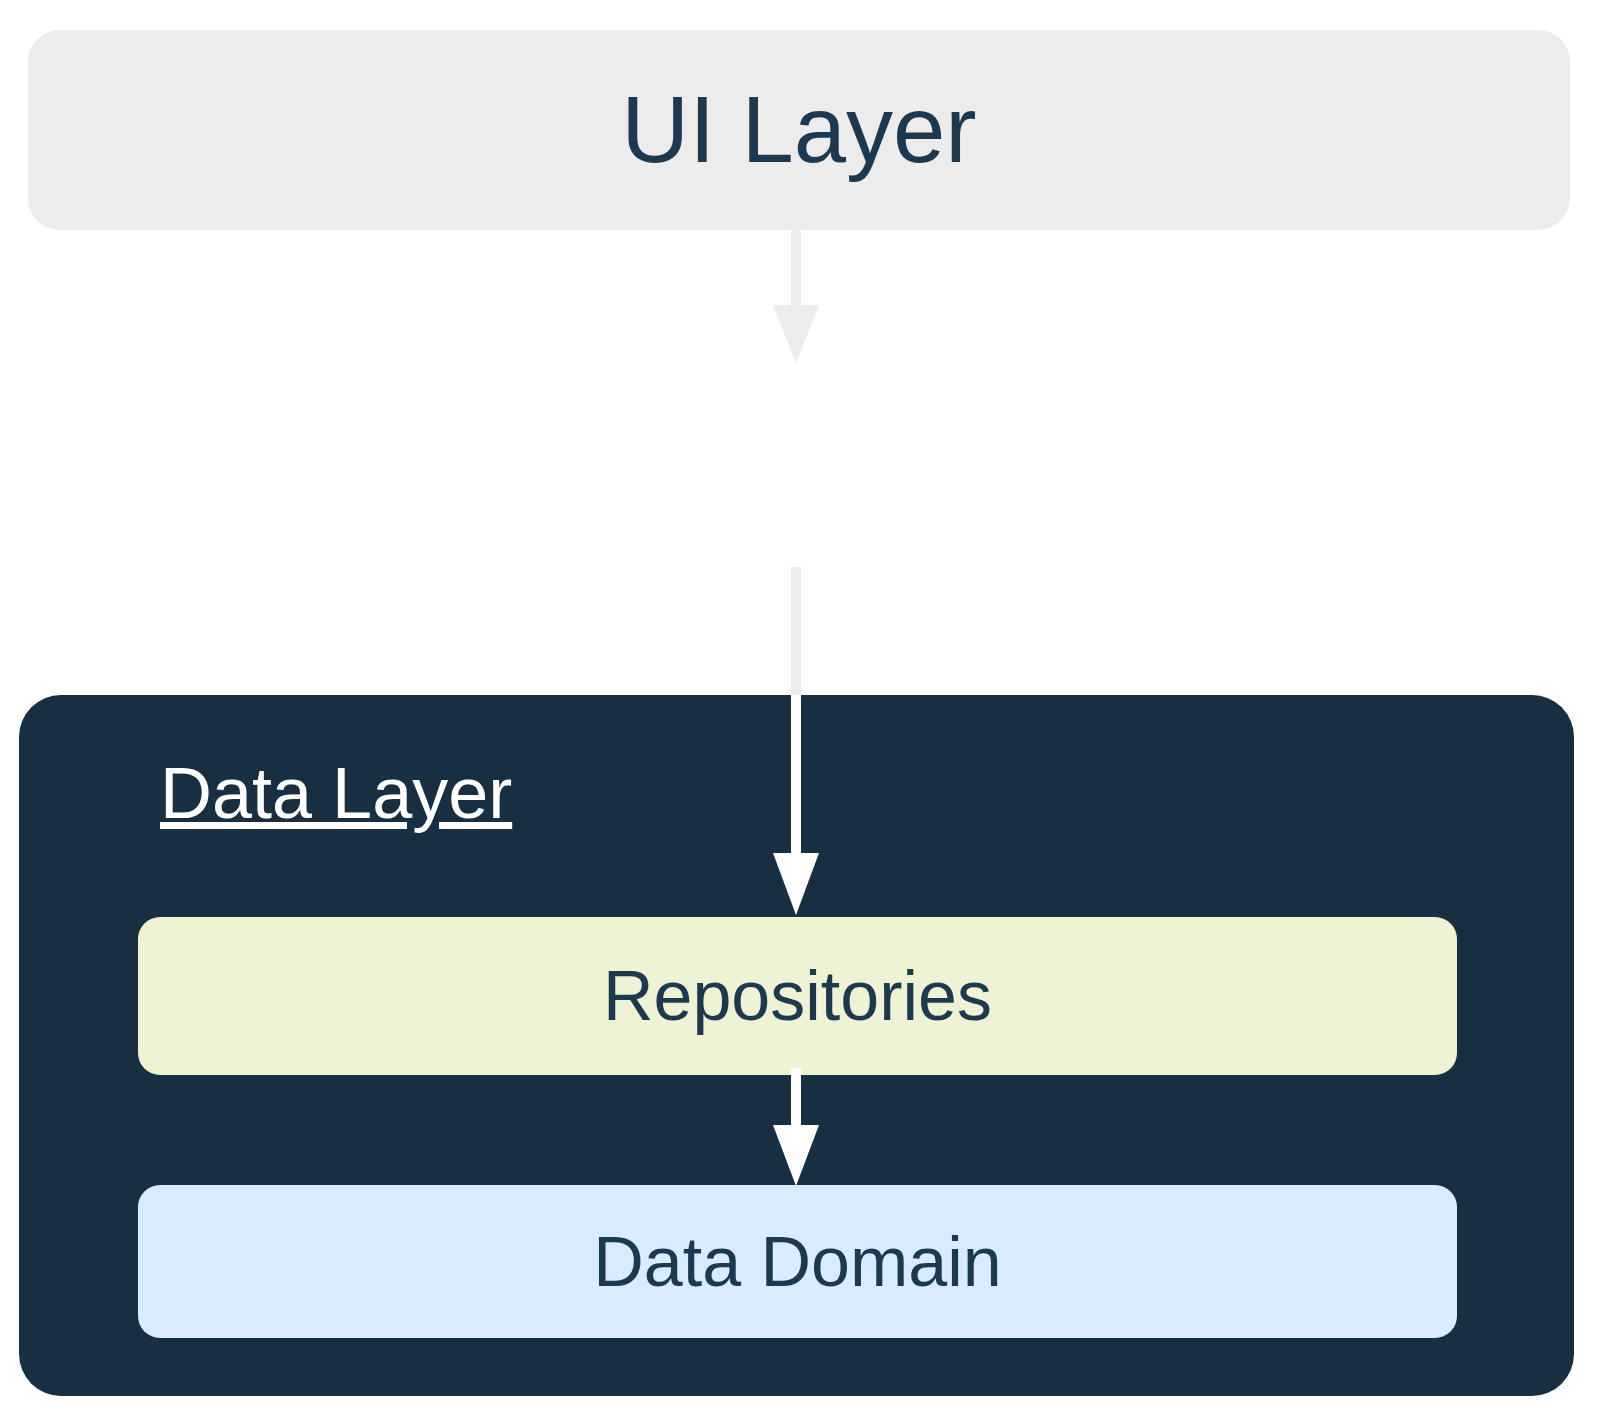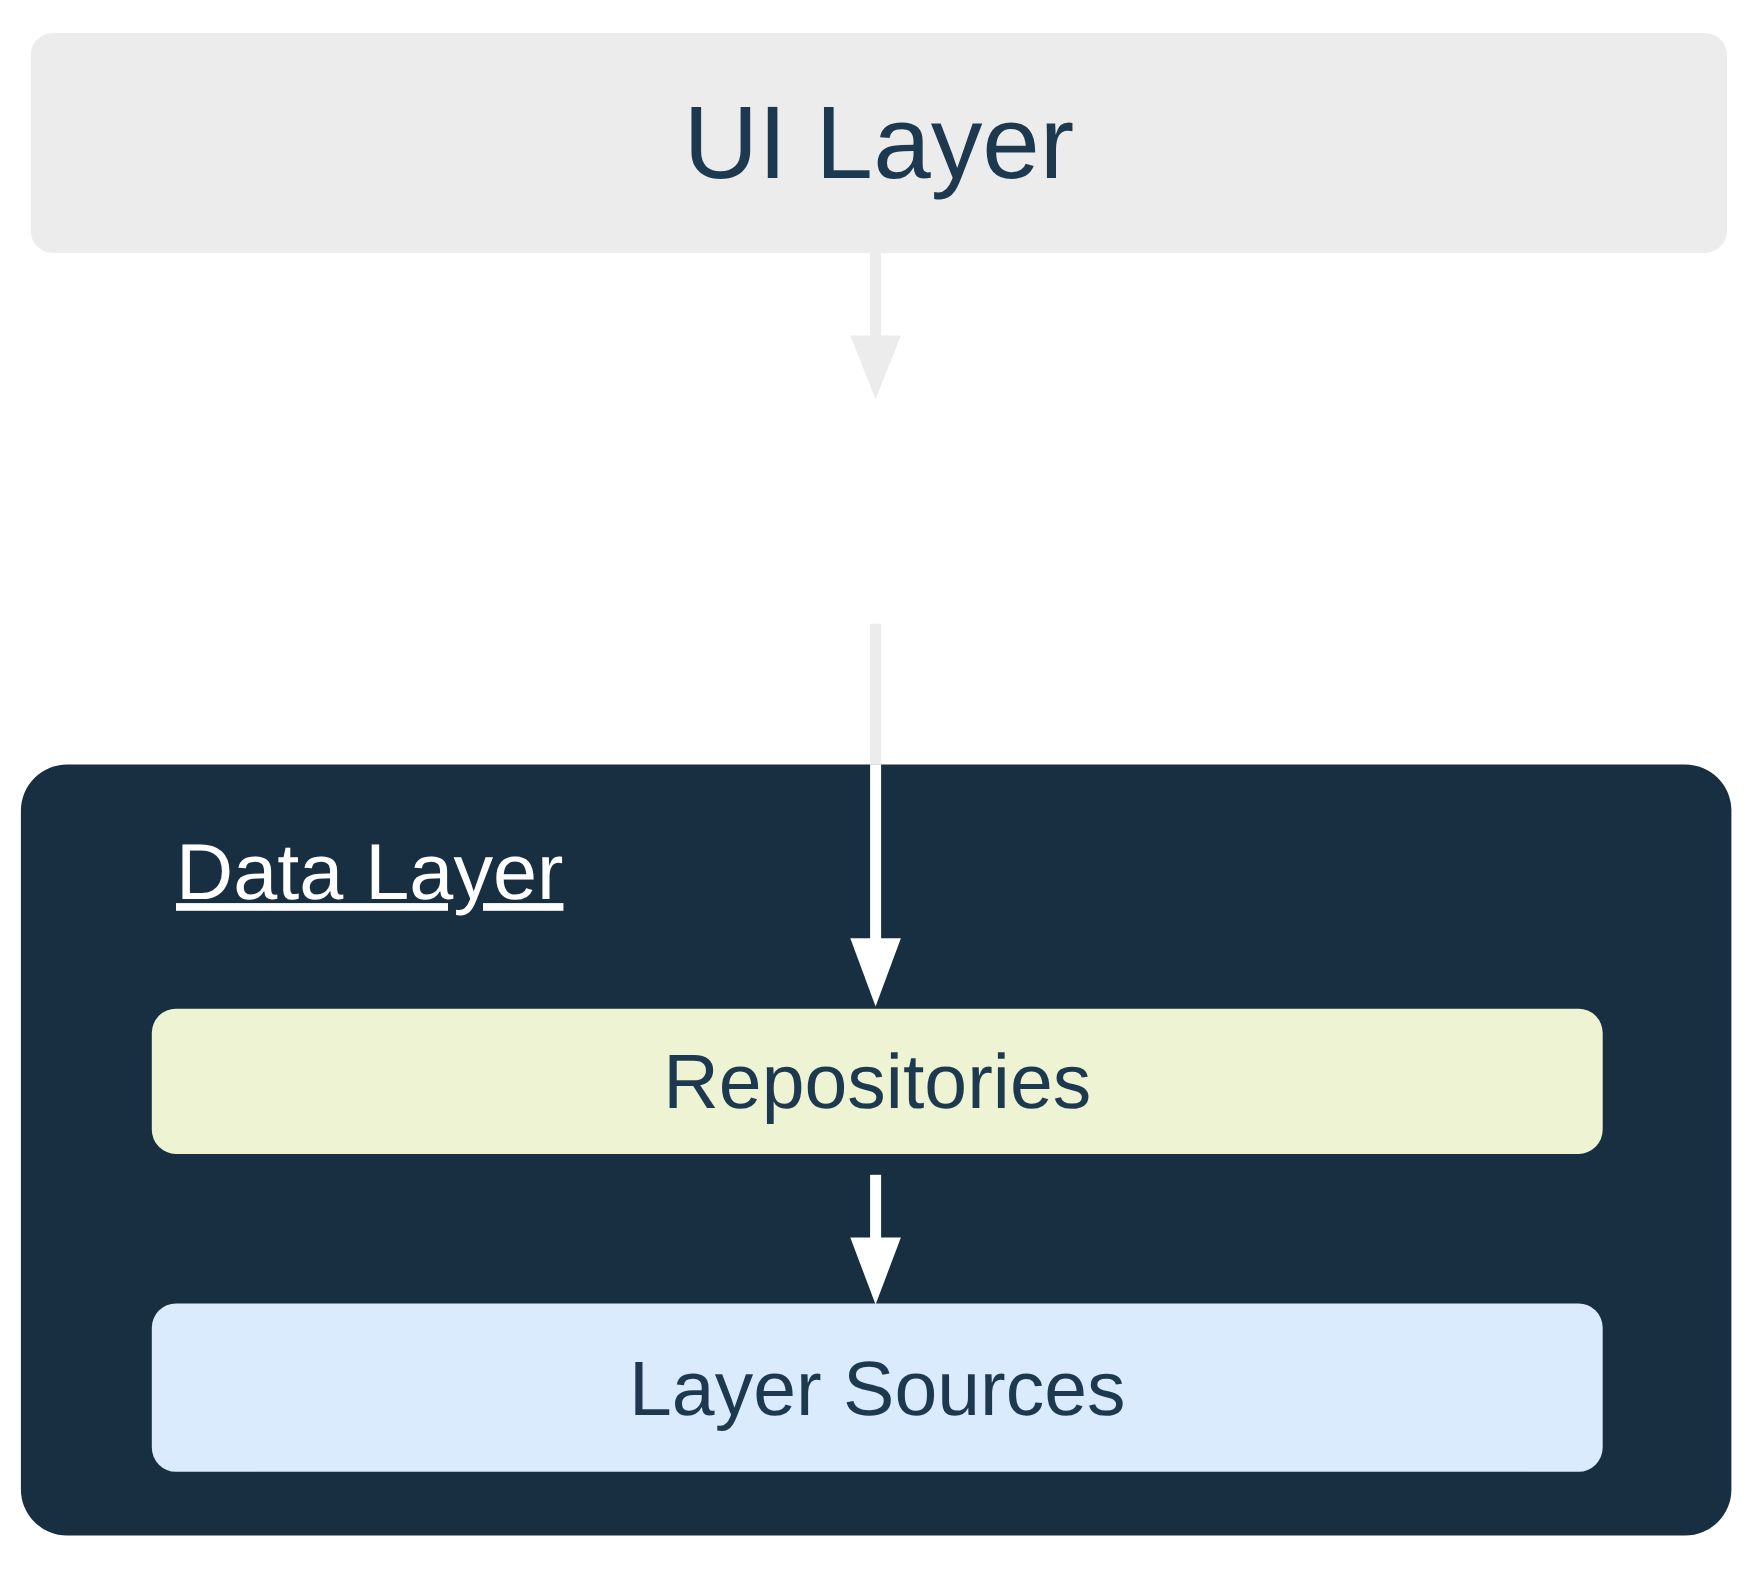--- a/index.html
+++ b/index.html
@@ -17,21 +17,21 @@
   }
   .box {
     position: absolute;
     display: flex;
     align-items: center;
     justify-content: center;
     box-sizing: border-box;
   }
   .layer-gray {
     background: var(--layer-gray, #ececec);
-    border-radius: 20px;
+    border-radius: 32px;
   }
   .big-label {
     font-size: 94px;
     font-weight: 400;
     color: var(--text-navy, #1d3950);
     white-space: nowrap;
   }
   .inner-label {
     font-size: 70px;
     font-weight: 400;
@@ -56,21 +56,21 @@
     position: absolute;
     left: 160px; top: 752px;
     font-size: 72px;
     font-weight: 400;
     color: var(--arrow-white, #ffffff);
     white-space: nowrap;
     text-decoration: underline;
   }
   .repo-box {
     left: 138px; top: 917px;
-    width: 1319px; height: 132px;
+    width: 1319px; height: 158px;
     background: var(--pale-green, #eef4d3);
     border-radius: 22px;
   }
   .sources-box {
     left: 138px; top: 1185px;
     width: 1319px; height: 153px;
     background: var(--pale-blue, #d9ebfd);
     border-radius: 22px;
   }
   .stem {
@@ -107,21 +107,21 @@
 
 
   <div class="box data-box"></div>
   <span class="data-layer-label">Data Layer</span>
 
   <div class="box repo-box">
     <span class="inner-label">Repositories</span>
   </div>
 
   <div class="box sources-box">
-    <span class="inner-label">Layer Sources</span>
+    <span class="inner-label">Data Domain</span>
   </div>
 
   <div class="stem a1-stem"></div>
   <div class="head a1-head"></div>
 
   <div class="stem a2-stem-gray"></div>
   <div class="stem a2-stem-white"></div>
   <div class="head a2-head"></div>
 
   <div class="stem a3-stem"></div>

